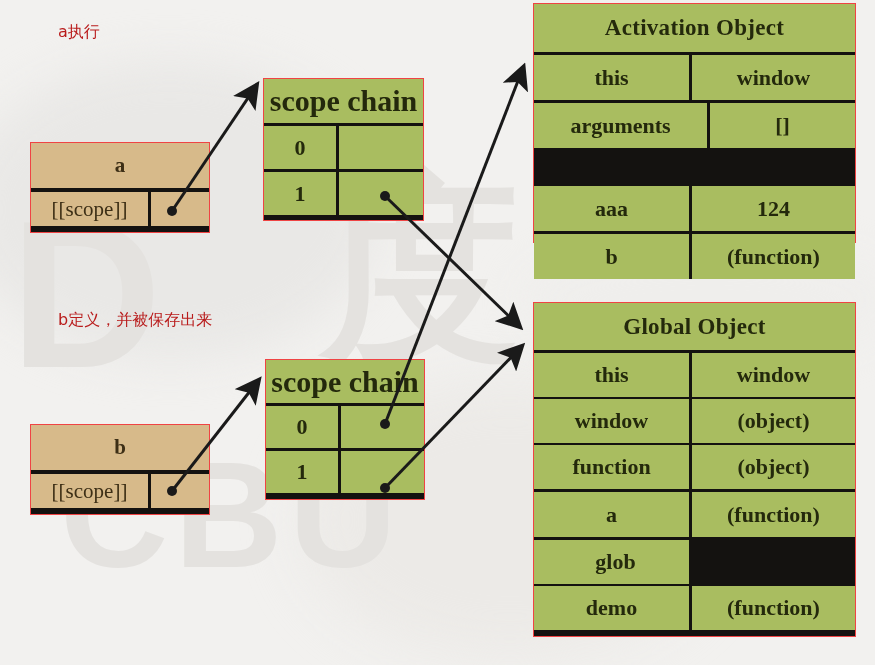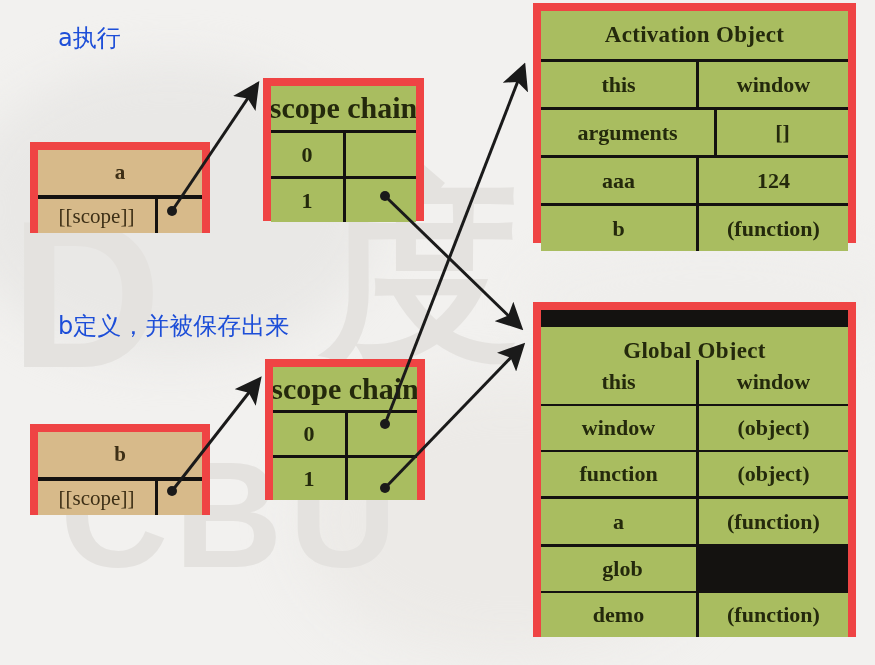--- a/index.html
+++ b/index.html
@@ -21,24 +21,24 @@
   
   .wm{position:absolute;color:#e4e2df;font-weight:bold;pointer-events:none;
       font-family:"Liberation Sans", sans-serif;user-select:none;}
   .wm-d{left:10px;top:190px;font-size:210px;line-height:1;}
   .wm-t{left:320px;top:170px;font-size:200px;line-height:1;}
   .wm-bot{left:60px;top:440px;font-size:150px;line-height:1;letter-spacing:6px;}
   .wm-small{position:absolute;left:660px;top:333px;font-size:13px;color:#b9bf96;
       font-family:"Liberation Sans", sans-serif;letter-spacing:1px;pointer-events:none;}
 
   .cn-label{position:absolute;font-family:"DejaVu Sans", sans-serif;
-     font-size:24px;color:#1d4ed8;white-space:nowrap;}
-
-  
-  .box{position:absolute;border:8px solid #ef4444;box-sizing:border-box;
+     font-size:16px;color:#b91c1c;white-space:nowrap;}
+
+  
+  .box{position:absolute;border:1px solid #ef4444;box-sizing:border-box;
        background:#141210;}
   .row{display:flex;width:100%;box-sizing:border-box;}
   .cell{box-sizing:border-box;display:flex;align-items:center;justify-content:center;
         overflow:hidden;white-space:nowrap;}
 
   
   .green .cell{background:#a9bd60;color:#24290c;}
   .obj-title{font-size:23px;font-weight:bold;letter-spacing:.3px;}
   .obj-text{font-size:22px;font-weight:bold;}
 
@@ -143,37 +143,37 @@
     </div>
     <div class="row" style="height:3px;background:#141210;"></div>
 
     <div class="row" style="height:45px;">
       <div class="cell obj-text" style="width:173px;height:100%;">arguments</div>
       <div style="width:3px;height:100%;background:#141210;"></div>
       <div class="cell obj-text" style="flex:1;height:100%;">[]</div>
     </div>
     <div class="row" style="height:3px;background:#141210;"></div>
 
-    <div class="row" style="height:45px;">
+    <div class="row" style="height:45px;margin-top:35px;">
       <div class="cell obj-text" style="width:155px;height:100%;">aaa</div>
       <div style="width:3px;height:100%;background:#141210;"></div>
       <div class="cell obj-text" style="flex:1;height:100%;">124</div>
     </div>
     <div class="row" style="height:3px;background:#141210;"></div>
 
     <div class="row" style="height:45px;">
       <div class="cell obj-text" style="width:155px;height:100%;">b</div>
       <div style="width:3px;height:100%;background:#141210;"></div>
       <div class="cell obj-text" style="flex:1;height:100%;">(function)</div>
     </div>
   </div>
 
   <div class="box green" style="left:533px;top:302px;width:323px;height:335px;">
     <div class="row" style="height:47px;">
-      <div class="cell obj-title" style="width:100%;height:100%;margin-top:17px;">Global Object</div>
+      <div class="cell obj-title" style="width:100%;height:100%;">Global Object</div>
     </div>
     <div class="row" style="height:3px;background:#141210;"></div>
 
     <div class="row" style="height:44px;">
       <div class="cell obj-text" style="width:155px;height:100%;">this</div>
       <div style="width:3px;height:100%;background:#141210;"></div>
       <div class="cell obj-text" style="flex:1;height:100%;">window</div>
     </div>
     <div class="row" style="height:2px;background:#141210;"></div>
 

